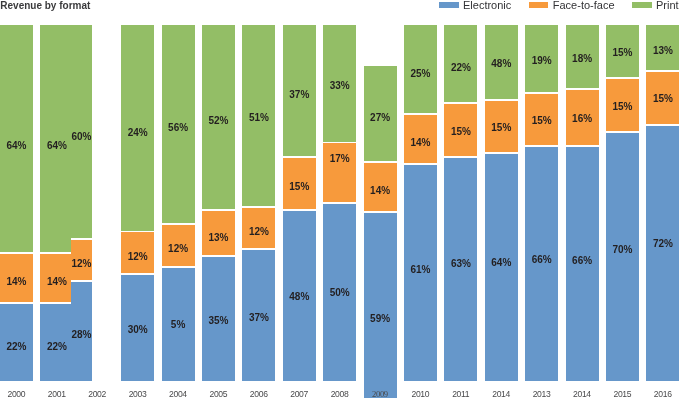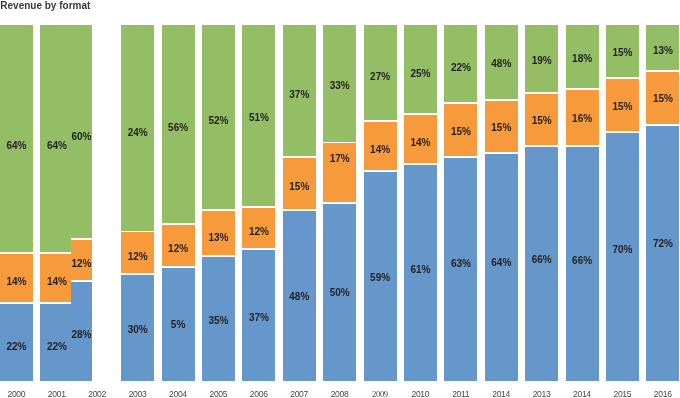--- a/index.html
+++ b/index.html
@@ -17,20 +17,34 @@
   .divider{position:absolute;left:0;right:0;background:#ffffff;}
   .seglabel{position:absolute;left:0;right:0;text-align:center;font-size:10px;font-weight:bold;color:#231f20;line-height:10px;}
   #xaxis{position:absolute;left:0;top:390px;width:680px;height:10px;}
   .xtick{position:absolute;font-size:8.6px;color:#4a4a4c;text-align:center;top:0;line-height:8px;white-space:pre;letter-spacing:-0.35px;text-indent:-0.35px;}
 </style>
 </head>
 <body>
 
 <div id="root">
   <div id="title">Revenue by format</div>
+  <div id="legend">
+      <div class="legend-item">
+        <div class="legend-swatch" style="background: rgb(102, 151, 202);"></div>
+        <div class="legend-label">Electronic</div>
+      </div>
+      <div class="legend-item">
+        <div class="legend-swatch" style="background: rgb(247, 154, 60);"></div>
+        <div class="legend-label">Face-to-face</div>
+      </div>
+      <div class="legend-item">
+        <div class="legend-swatch" style="background: rgb(147, 190, 102);"></div>
+        <div class="legend-label">Print</div>
+      </div>
+    </div>
   <div id="plot">
       <div class="bar" style="left: 0px; width: 33px;">
         <div class="seg" style="background: rgb(147, 190, 102); top: 0px; height: 227.84px;"></div>
         <div class="seg" style="background: rgb(247, 154, 60); top: 227.84px; height: 49.84px;"></div>
         <div class="seg" style="background: rgb(102, 151, 202); top: 277.68px; height: 78.32px;"></div>
         <div class="divider" style="top: 226.89px; height: 1.9px;"></div>
         <div class="divider" style="top: 276.73px; height: 1.9px;"></div>
         <span class="seglabel" style="top: 116.1px;">64%</span>
         <span class="seglabel" style="top: 252px;">14%</span>
         <span class="seglabel" style="top: 316.6px;">22%</span>
@@ -108,21 +122,21 @@
       <div class="bar" style="left: 323.2px; width: 33px;">
         <div class="seg" style="background: rgb(147, 190, 102); top: 0px; height: 117.48px;"></div>
         <div class="seg" style="background: rgb(247, 154, 60); top: 117.48px; height: 60.52px;"></div>
         <div class="seg" style="background: rgb(102, 151, 202); top: 178px; height: 178px;"></div>
         <div class="divider" style="top: 116.53px; height: 1.9px;"></div>
         <div class="divider" style="top: 177.05px; height: 1.9px;"></div>
         <span class="seglabel" style="top: 56.1px;">33%</span>
         <span class="seglabel" style="top: 129px;">17%</span>
         <span class="seglabel" style="top: 262.7px;">50%</span>
       </div>
-      <div class="bar" style="left: 363.6px; width: 33px;">
+      <div class="bar" style="left: 363.6px; width: 33px; margin-top: 41px;">
         <div class="seg" style="background: rgb(147, 190, 102); top: 0px; height: 96.12px;"></div>
         <div class="seg" style="background: rgb(247, 154, 60); top: 96.12px; height: 49.84px;"></div>
         <div class="seg" style="background: rgb(102, 151, 202); top: 145.96px; height: 210.04px;"></div>
         <div class="divider" style="top: 95.17px; height: 1.9px;"></div>
         <div class="divider" style="top: 145.01px; height: 1.9px;"></div>
         <span class="seglabel" style="top: 46.8px;">27%</span>
         <span class="seglabel" style="top: 120.1px;">14%</span>
         <span class="seglabel" style="top: 247.6px;">59%</span>
       </div>
       <div class="bar" style="left: 404px; width: 33px;">

